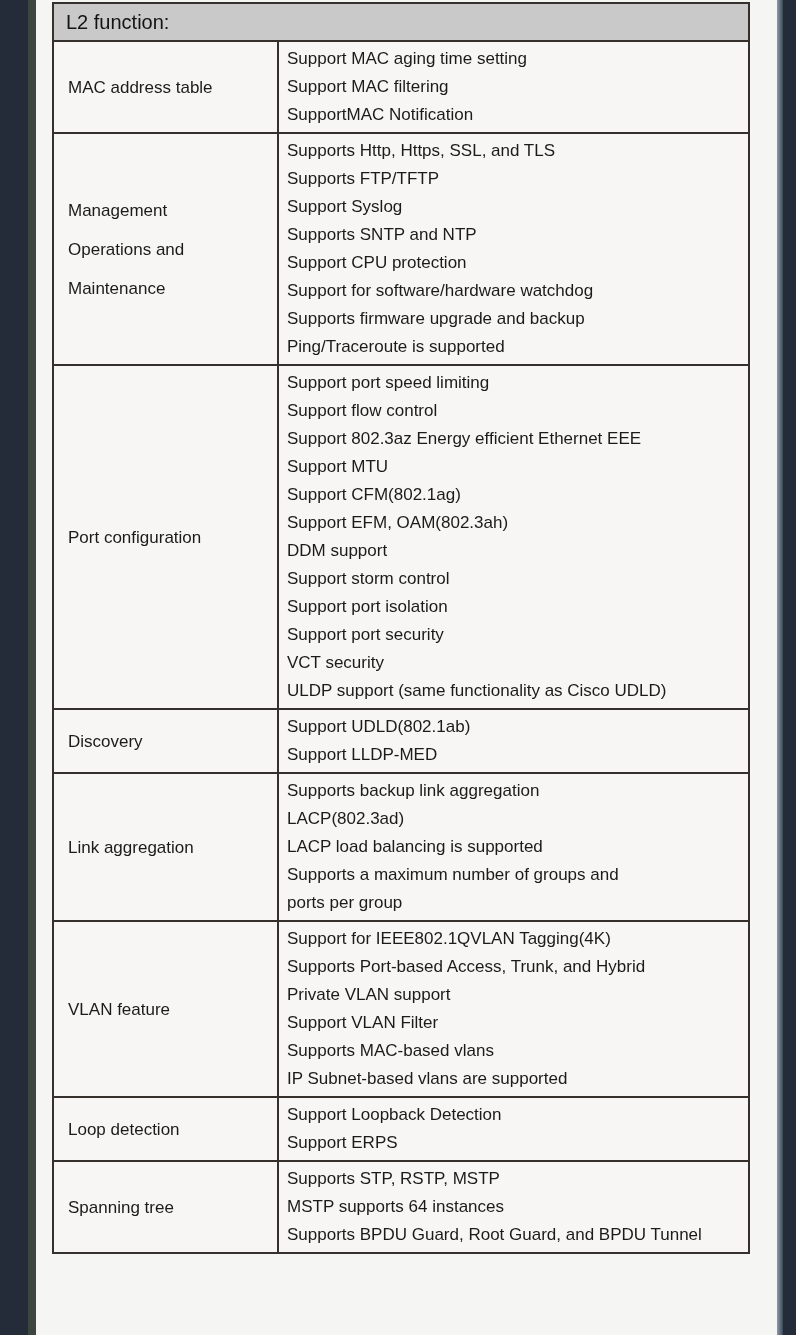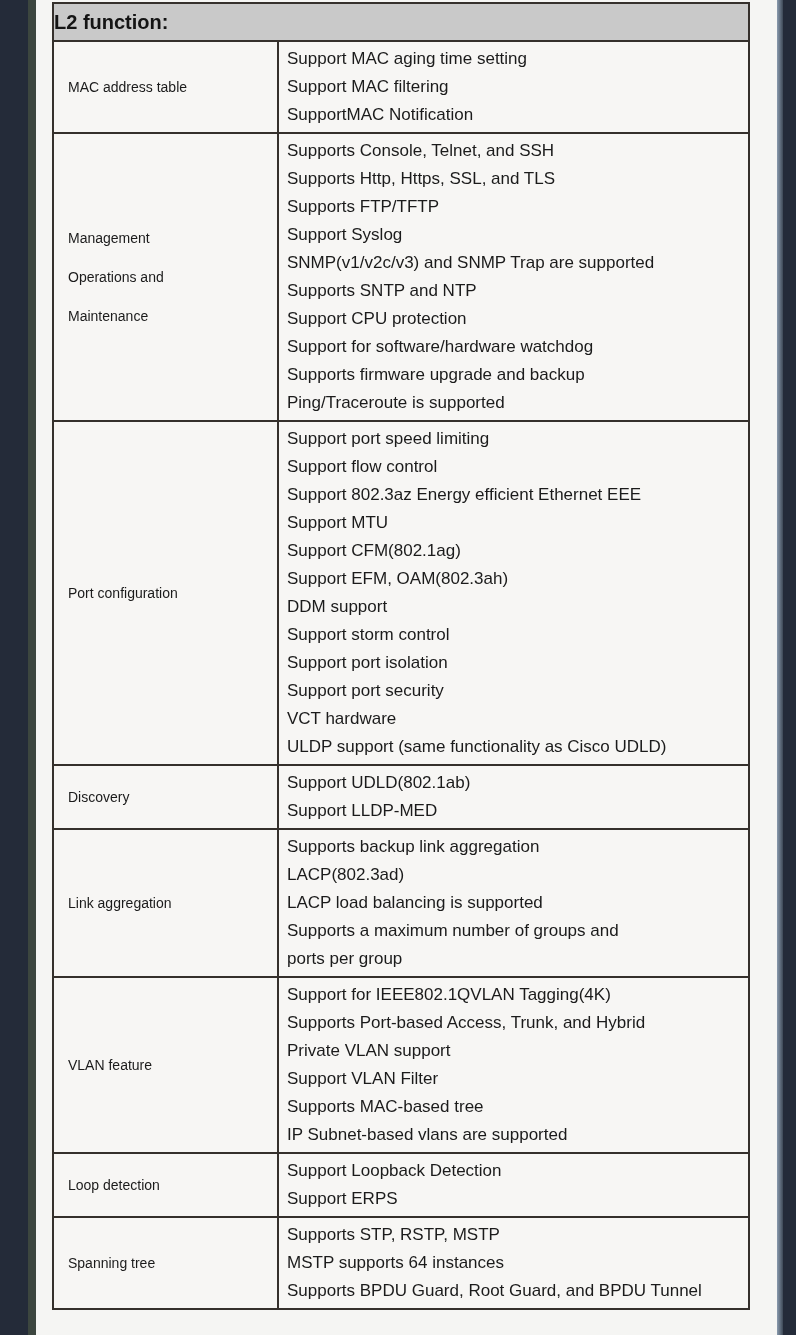--- a/index.html
+++ b/index.html
@@ -28,34 +28,34 @@
     box-sizing: border-box;
     border: 2px solid var(--border, #35302C);
     border-bottom: none;
     background: #F7F6F4;
   }
   .table-title {
     height: 36px;
     background: var(--header-bg, #C9C9C9);
     border-bottom: 2px solid var(--border, #35302C);
     display: flex; align-items: center;
+    padding-left: 12px;
     font-size: 20px;
     color: #141414;
-    font-weight: bold;
   }
   .spec-row {
     display: flex;
     border-bottom: 2px solid var(--border, #35302C);
   }
   .row-label-cell {
     width: 225px; box-sizing: border-box;
     border-right: 2px solid var(--border, #35302C);
     display: flex; align-items: center;
     padding-left: 14px; padding-right: 8px;
-    font-size: 14px;
+    font-size: 17px;
     line-height: 39px;
     white-space: pre-line;
   }
   .row-detail-cell {
     flex: 1; box-sizing: border-box;
     padding: 3px 22px 3px 8px;
     font-size: 17px;
   }
   .feature-line {
     line-height: 28px;
@@ -80,25 +80,23 @@
           <div class="feature-line">Support MAC filtering</div>
           <div class="feature-line">SupportMAC Notification</div>
         </div>
   </div>
 
   <div class="spec-row">
     <div class="row-label-cell">Management
 Operations and
 Maintenance</div>
     <div class="row-detail-cell">
-          <div class="feature-line">Supports Console, Telnet, and SSH</div>
           <div class="feature-line">Supports Http, Https, SSL, and TLS</div>
           <div class="feature-line">Supports FTP/TFTP</div>
           <div class="feature-line">Support Syslog</div>
-          <div class="feature-line">SNMP(v1/v2c/v3) and SNMP Trap are supported</div>
           <div class="feature-line">Supports SNTP and NTP</div>
           <div class="feature-line">Support CPU protection</div>
           <div class="feature-line">Support for software/hardware watchdog</div>
           <div class="feature-line">Supports firmware upgrade and backup</div>
           <div class="feature-line">Ping/Traceroute is supported</div>
         </div>
   </div>
 
   <div class="spec-row">
     <div class="row-label-cell">Port configuration</div>
@@ -106,21 +104,21 @@
           <div class="feature-line">Support port speed limiting</div>
           <div class="feature-line">Support flow control</div>
           <div class="feature-line">Support 802.3az Energy efficient Ethernet EEE</div>
           <div class="feature-line">Support MTU</div>
           <div class="feature-line">Support CFM(802.1ag)</div>
           <div class="feature-line">Support EFM, OAM(802.3ah)</div>
           <div class="feature-line">DDM support</div>
           <div class="feature-line">Support storm control</div>
           <div class="feature-line">Support port isolation</div>
           <div class="feature-line">Support port security</div>
-          <div class="feature-line">VCT hardware</div>
+          <div class="feature-line">VCT security</div>
           <div class="feature-line">ULDP support (same functionality as Cisco UDLD)</div>
         </div>
   </div>
 
   <div class="spec-row">
     <div class="row-label-cell">Discovery</div>
     <div class="row-detail-cell">
           <div class="feature-line">Support UDLD(802.1ab)</div>
           <div class="feature-line">Support LLDP-MED</div>
         </div>
@@ -137,21 +135,21 @@
         </div>
   </div>
 
   <div class="spec-row">
     <div class="row-label-cell">VLAN feature</div>
     <div class="row-detail-cell">
           <div class="feature-line">Support for IEEE802.1QVLAN Tagging(4K)</div>
           <div class="feature-line">Supports Port-based Access, Trunk, and Hybrid</div>
           <div class="feature-line">Private VLAN support</div>
           <div class="feature-line">Support VLAN Filter</div>
-          <div class="feature-line">Supports MAC-based tree</div>
+          <div class="feature-line">Supports MAC-based vlans</div>
           <div class="feature-line">IP Subnet-based vlans are supported</div>
         </div>
   </div>
 
   <div class="spec-row">
     <div class="row-label-cell">Loop detection</div>
     <div class="row-detail-cell">
           <div class="feature-line">Support Loopback Detection</div>
           <div class="feature-line">Support ERPS</div>
         </div>

